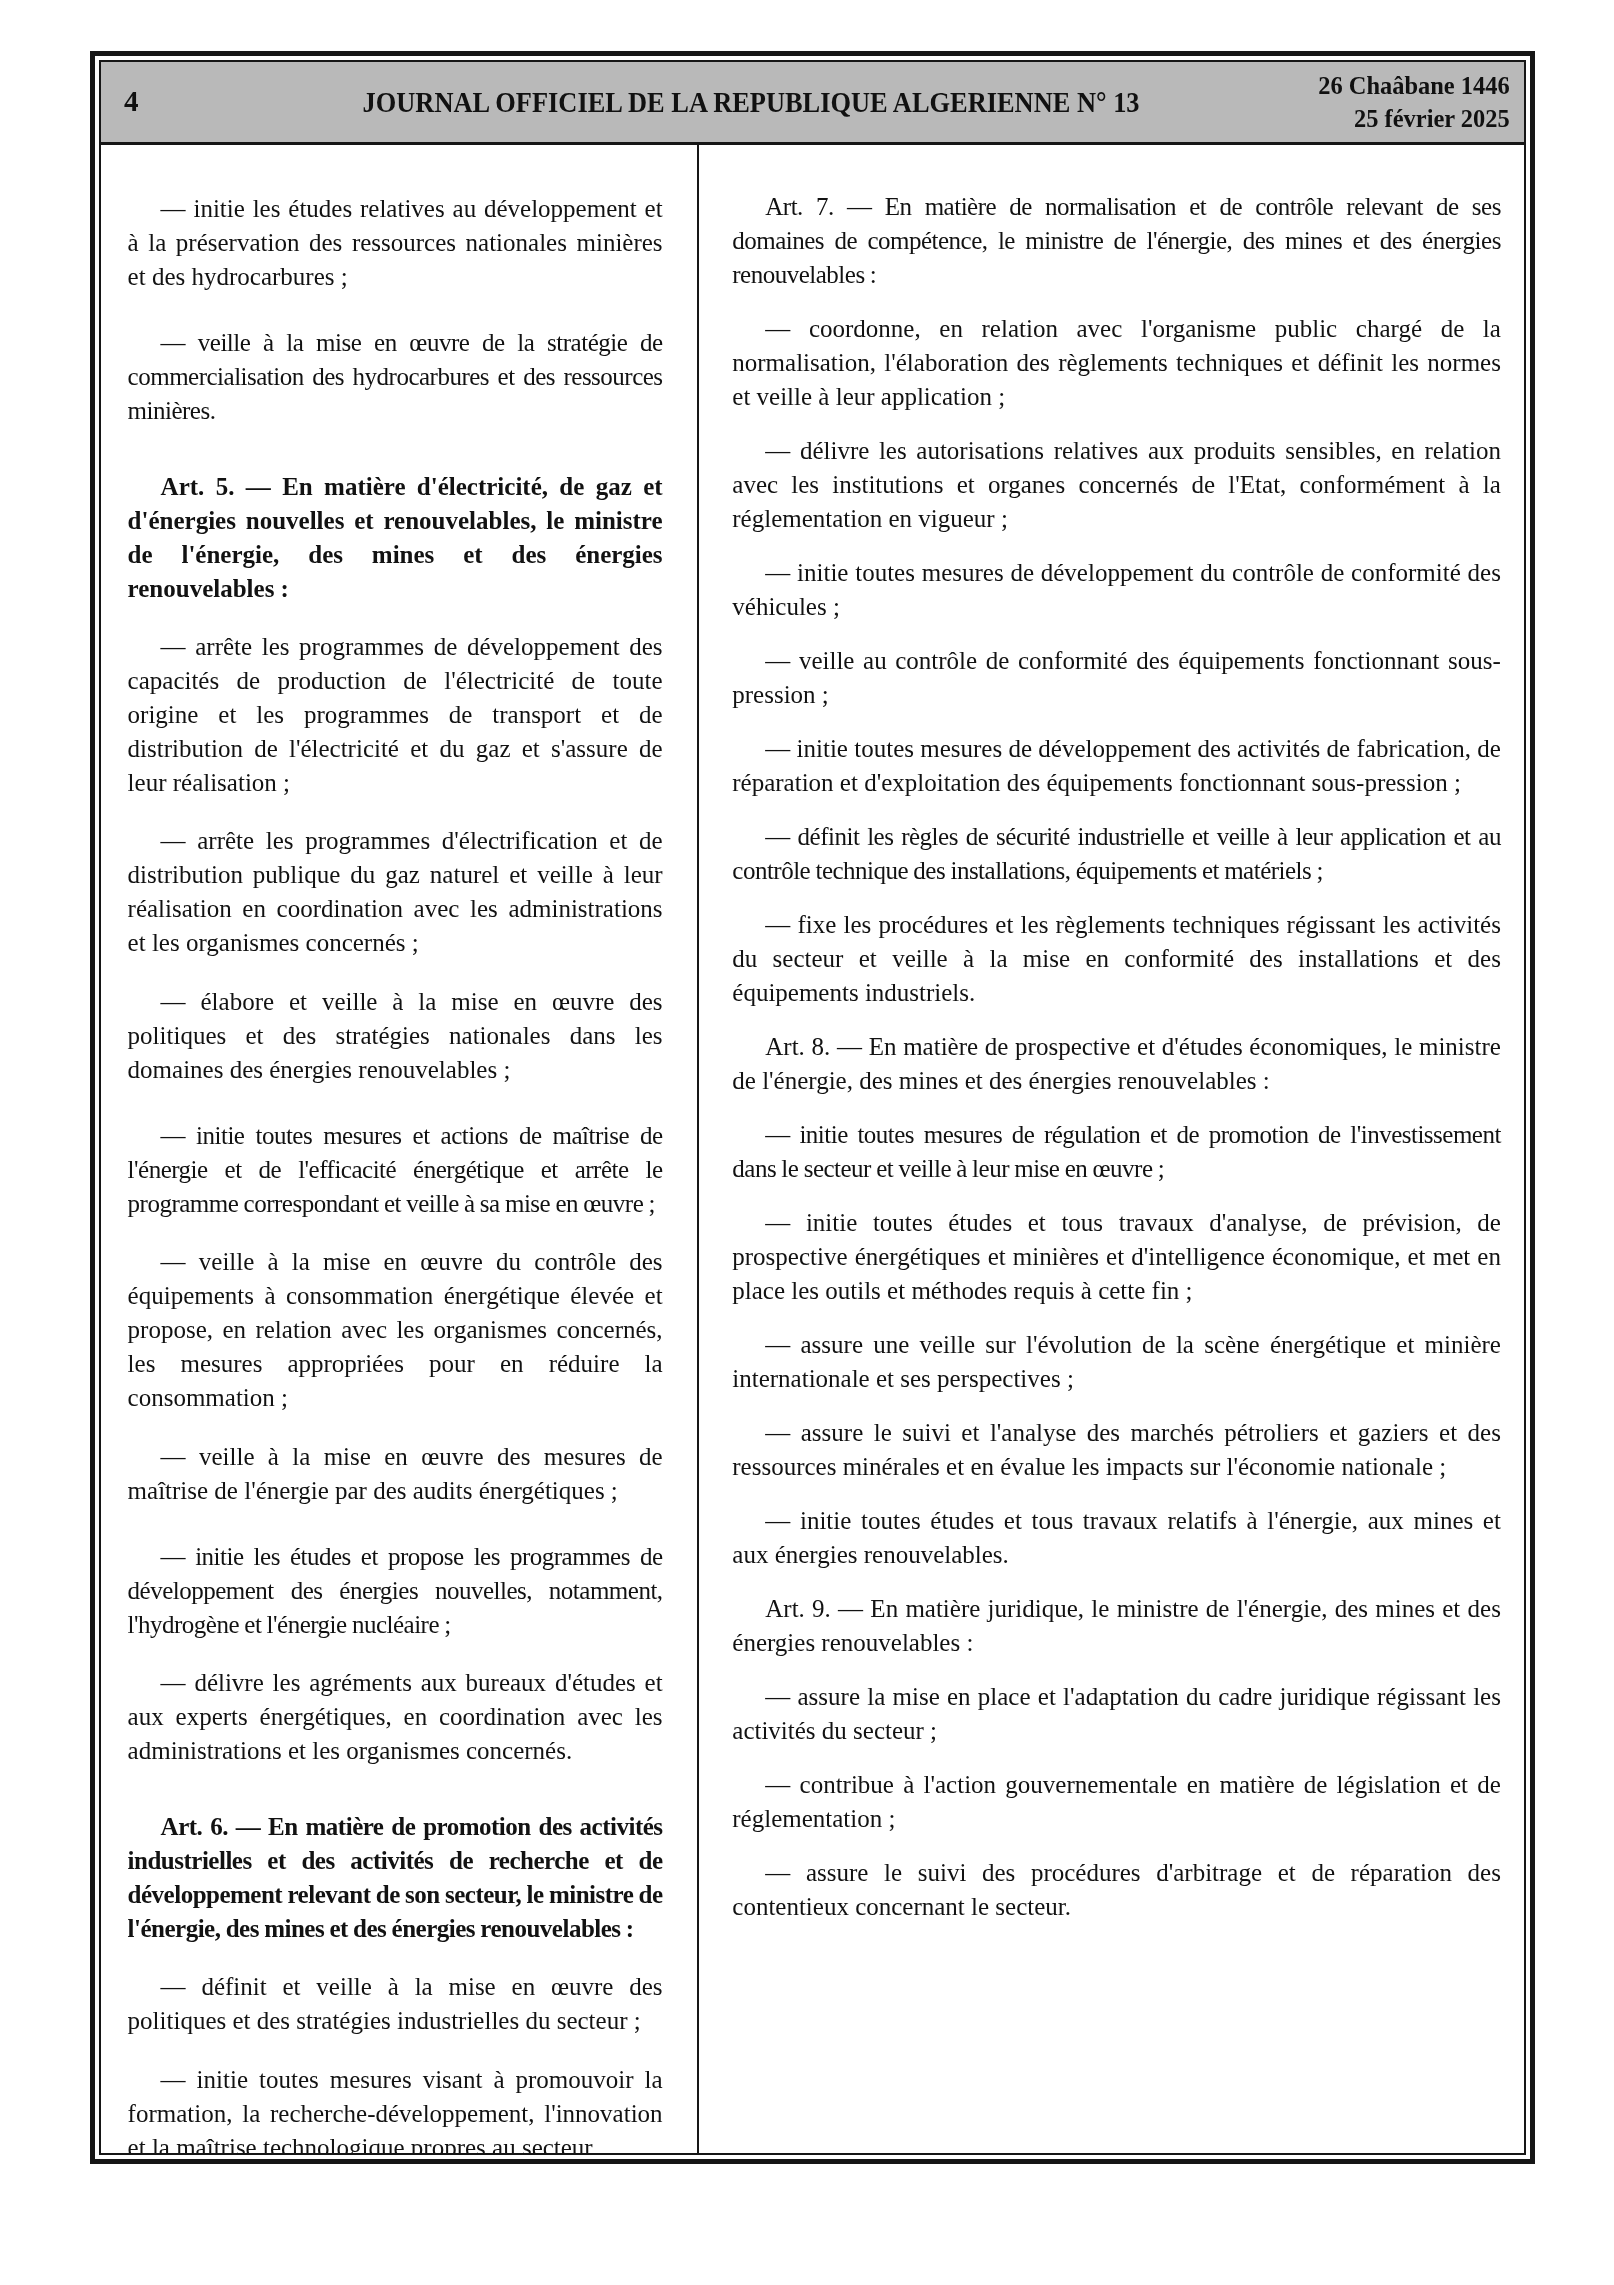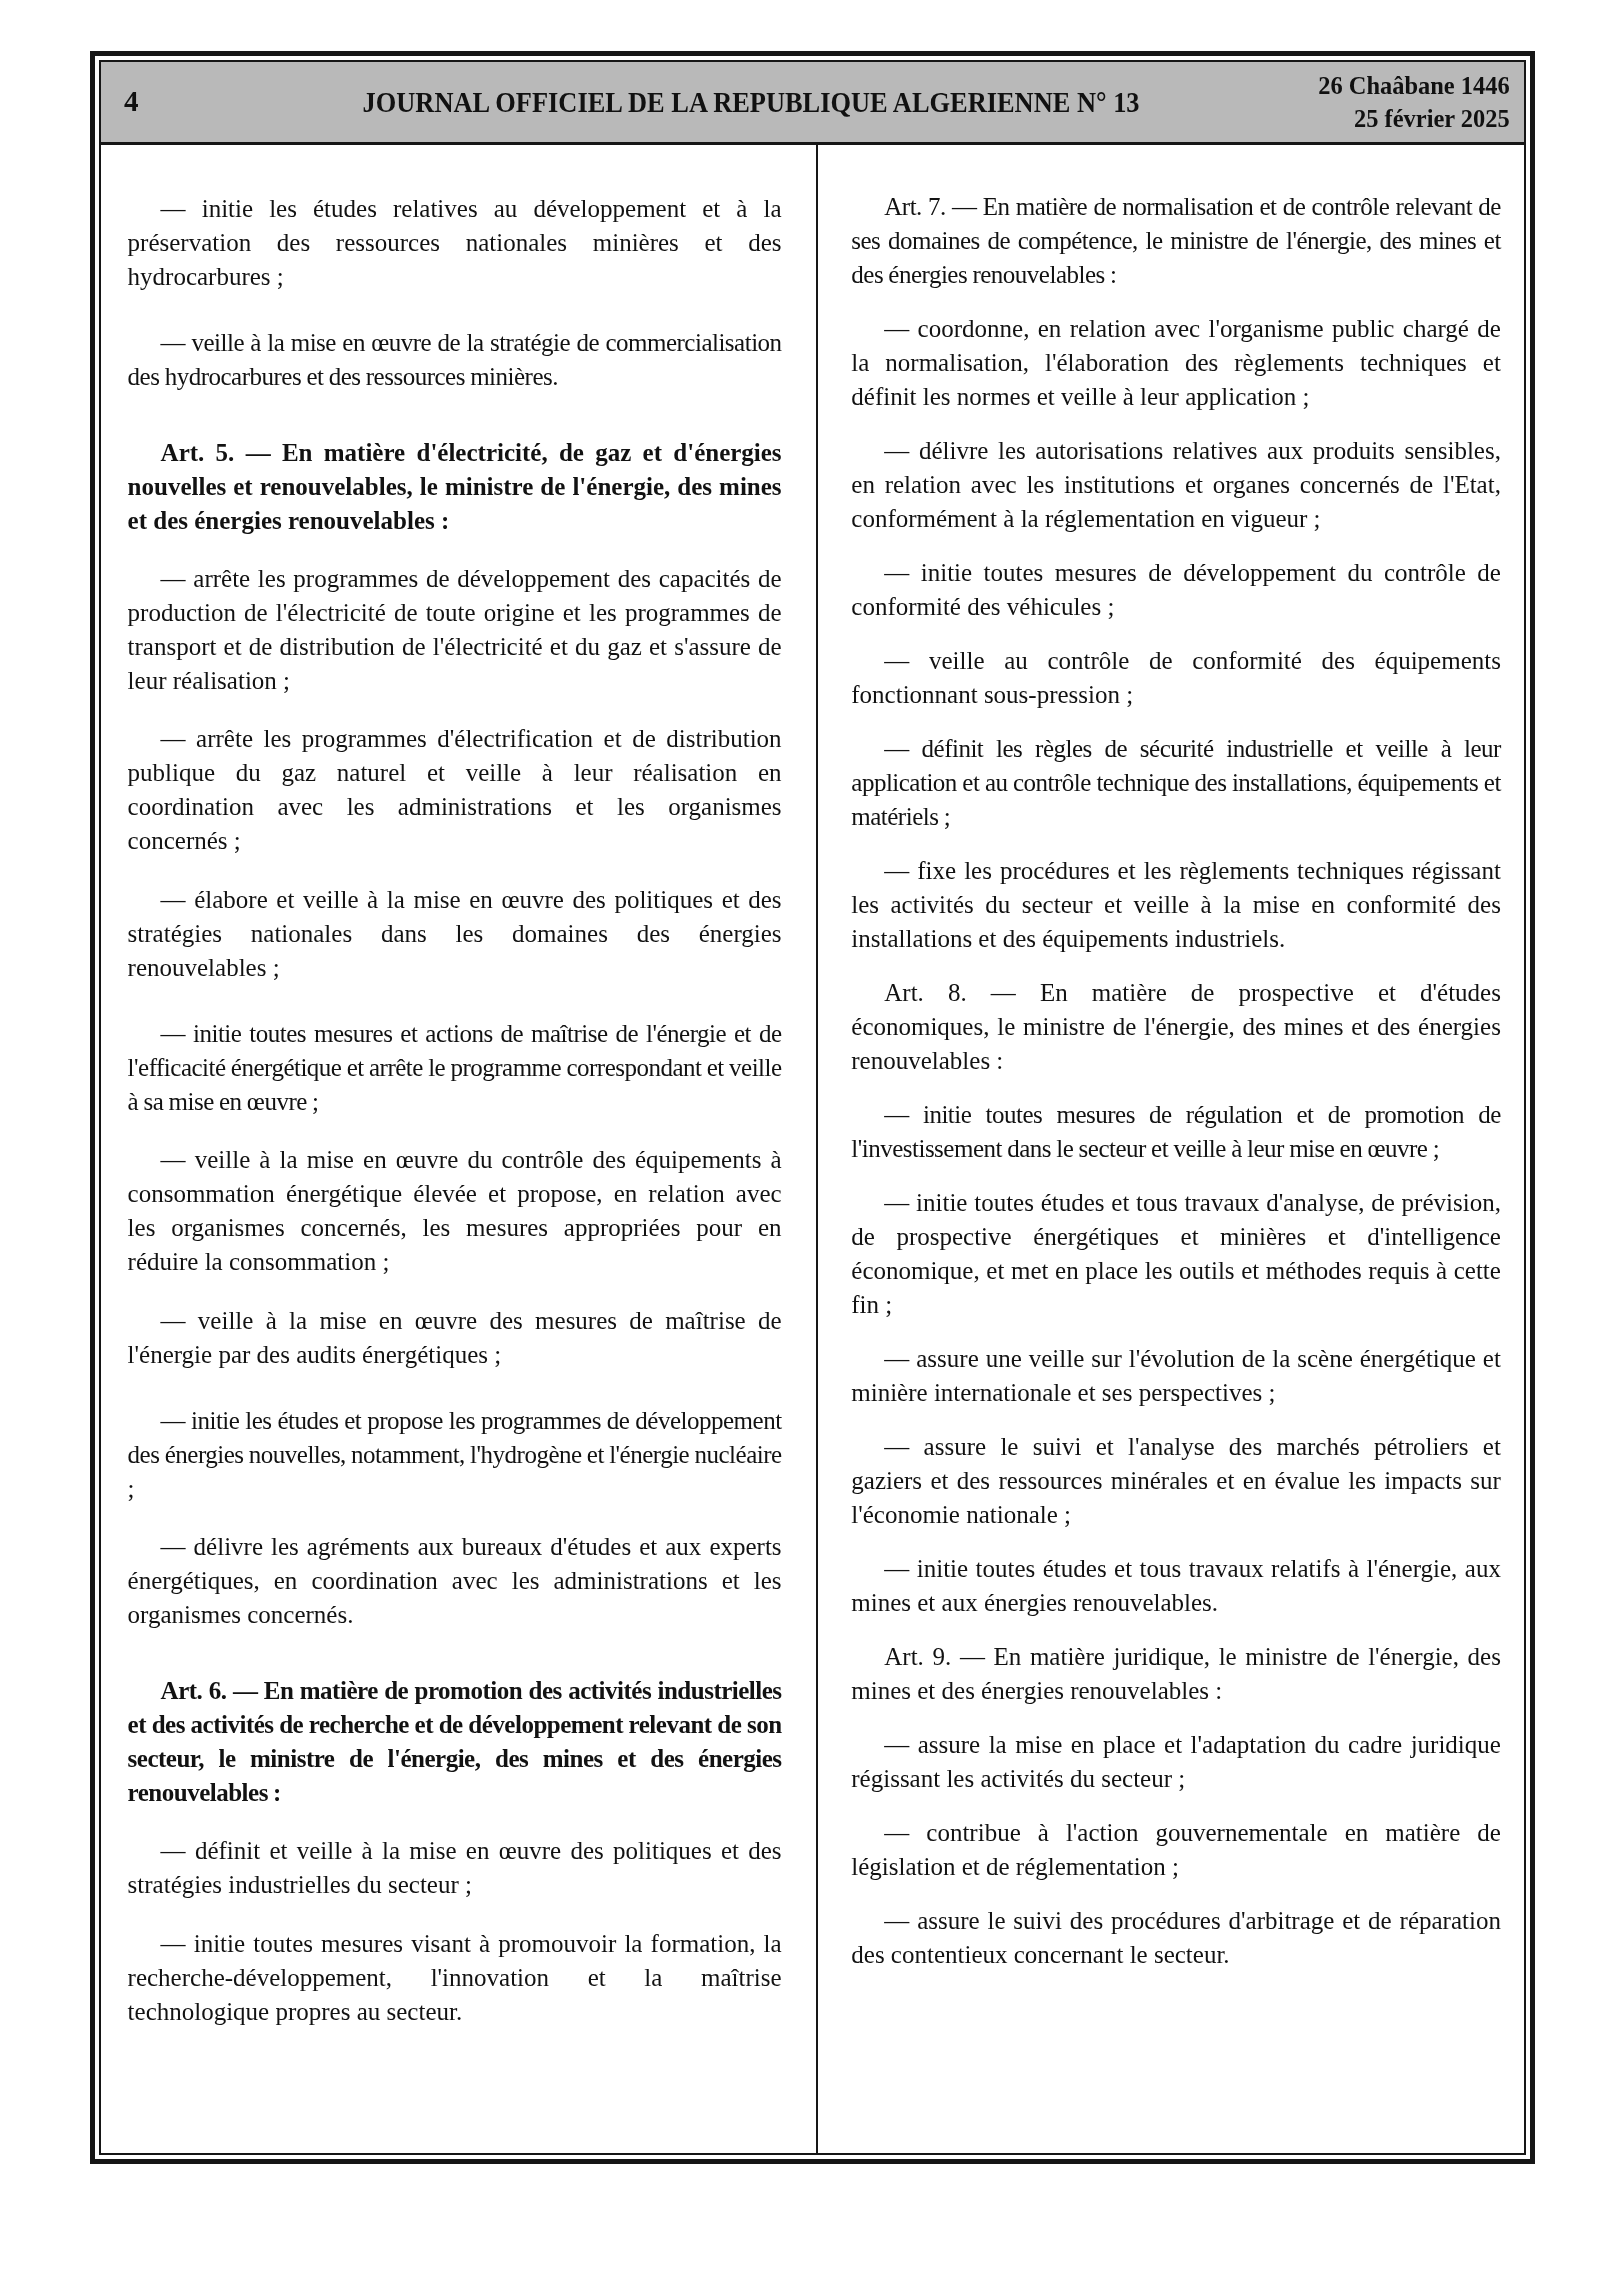--- a/index.html
+++ b/index.html
@@ -73,21 +73,21 @@
   .body-cols {
     flex: 1;
     display: flex;
     overflow: hidden;
   }
   .col {
     box-sizing: border-box;
     overflow: hidden;
   }
   .col-left {
-    width: 715px;
+    width: 596px;
     padding: 47px 34px 0 27px;
   }
   .divider {
     flex: 0 0 2.7px;
     background: #161616;
   }
   .col-right {
     flex: 1;
     padding: 45px 23.5px 0 33px;
   }
@@ -143,20 +143,21 @@
             <p class="para">— définit et veille à la mise en œuvre des politiques et des stratégies industrielles du secteur ;</p>
             <p class="para">— initie toutes mesures visant à promouvoir la formation, la recherche-développement, l'innovation et la maîtrise technologique propres au secteur.</p>
           </div>
         <div class="divider"></div>
         <div class="col col-right" id="col-right">
             <p class="para article condensed">Art. 7. — En matière de normalisation et de contrôle relevant de ses domaines de compétence, le ministre de l'énergie, des mines et des énergies renouvelables :</p>
             <p class="para">— coordonne, en relation avec l'organisme public chargé de la normalisation, l'élaboration des règlements techniques et définit les normes et veille à leur application ;</p>
             <p class="para">— délivre les autorisations relatives aux produits sensibles, en relation avec les institutions et organes concernés de l'Etat, conformément à la réglementation en vigueur ;</p>
             <p class="para">— initie toutes mesures de développement du contrôle de conformité des véhicules ;</p>
             <p class="para">— veille au contrôle de conformité des équipements fonctionnant sous-pression ;</p>
+            <p class="para">— initie toutes mesures de développement des activités de fabrication, de réparation et d'exploitation des équipements fonctionnant sous-pression ;</p>
             <p class="para condensed">— définit les règles de sécurité industrielle et veille à leur application et au contrôle technique des installations, équipements et matériels ;</p>
             <p class="para">— fixe les procédures et les règlements techniques régissant les activités du secteur et veille à la mise en conformité des installations et des équipements industriels.</p>
             <p class="para article">Art. 8. — En matière de prospective et d'études économiques, le ministre de l'énergie, des mines et des énergies renouvelables :</p>
             <p class="para condensed">— initie toutes mesures de régulation et de promotion de l'investissement dans le secteur et veille à leur mise en œuvre ;</p>
             <p class="para">— initie toutes études et tous travaux d'analyse, de prévision, de prospective énergétiques et minières et d'intelligence économique, et met en place les outils et méthodes requis à cette fin ;</p>
             <p class="para">— assure une veille sur l'évolution de la scène énergétique et minière internationale et ses perspectives ;</p>
             <p class="para">— assure le suivi et l'analyse des marchés pétroliers et gaziers et des ressources minérales et en évalue les impacts sur l'économie nationale ;</p>
             <p class="para">— initie toutes études et tous travaux relatifs à l'énergie, aux mines et aux énergies renouvelables.</p>
             <p class="para article">Art. 9. — En matière juridique, le ministre de l'énergie, des mines et des énergies renouvelables :</p>
             <p class="para">— assure la mise en place et l'adaptation du cadre juridique régissant les activités du secteur ;</p>

